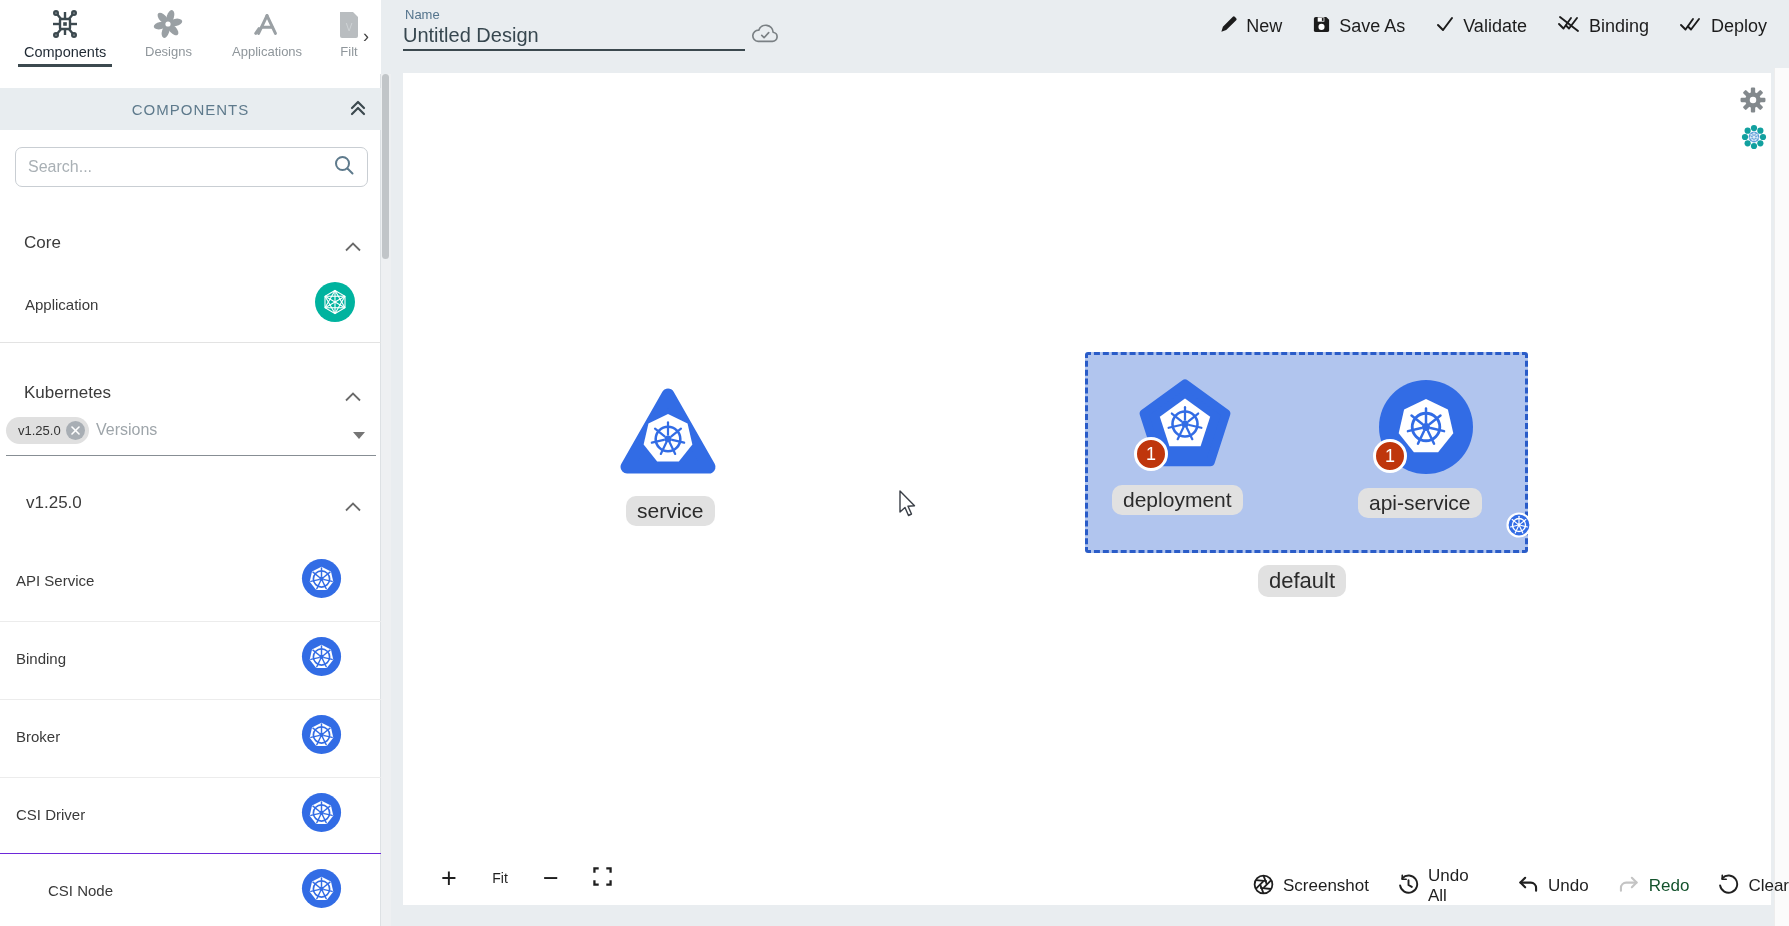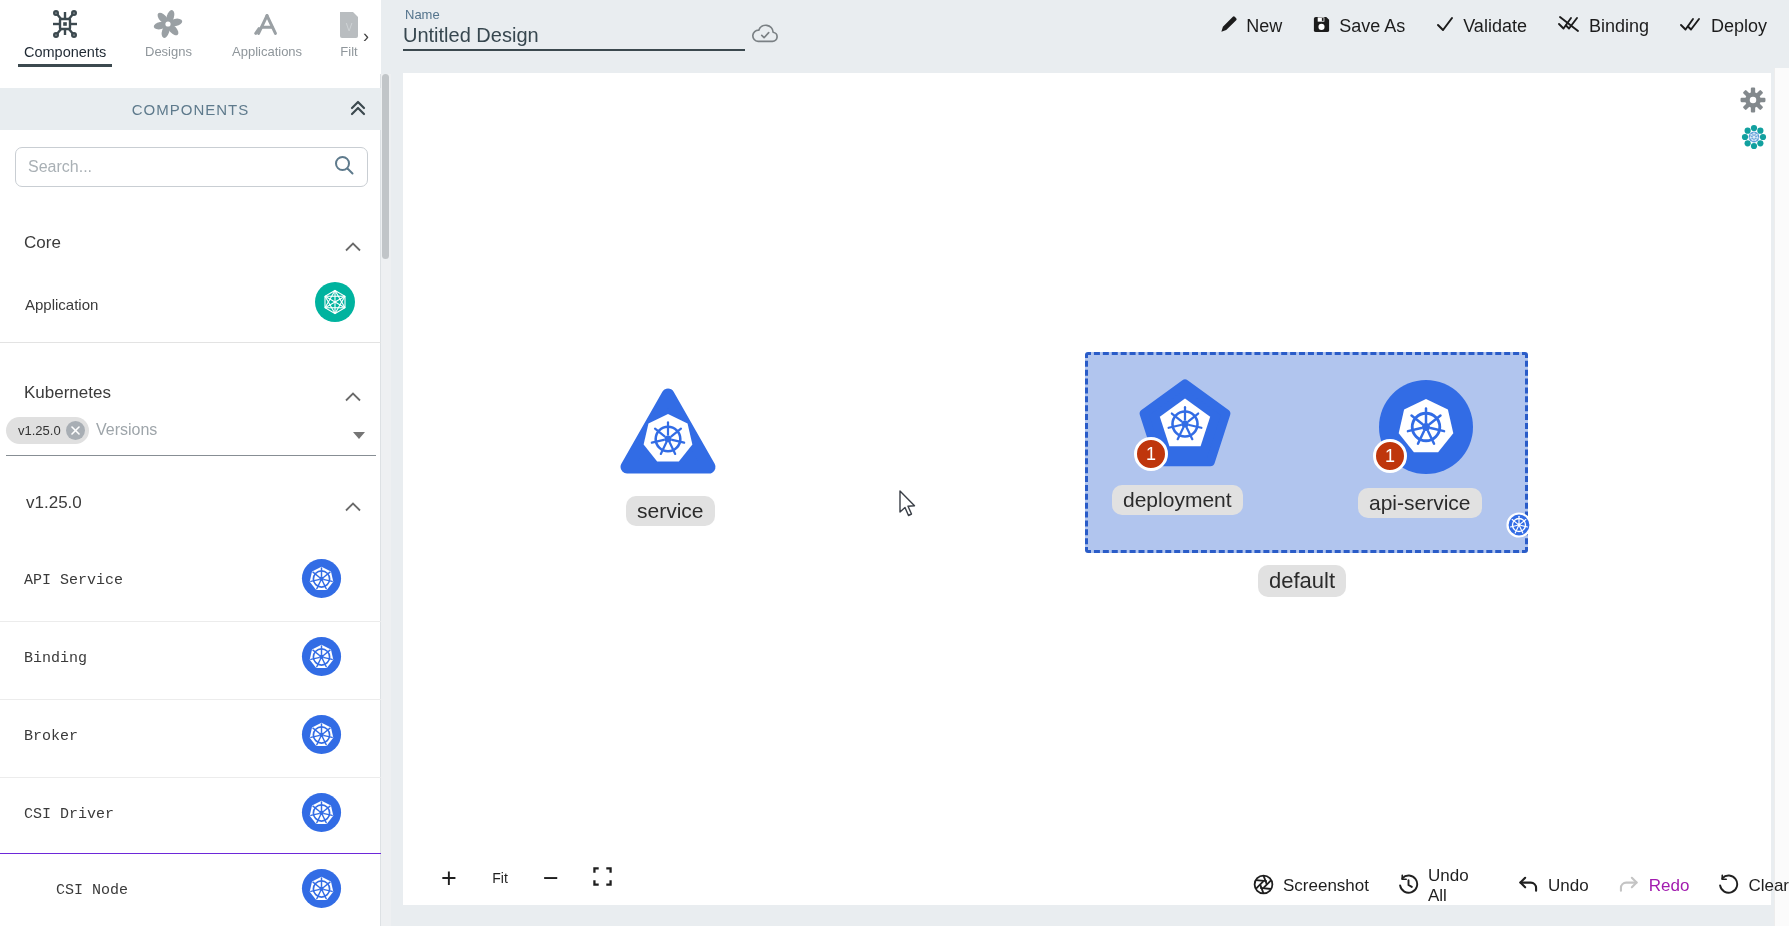--- a/index.html
+++ b/index.html
@@ -31,21 +31,21 @@
   .divider { position:absolute; height:1px; background:#e3e3e3; }
 
   .chip { position:absolute; left:6px; top:417px; height:27px; background:#e0e0e0; border-radius:14px; display:flex; align-items:center; padding:0 4px 0 12px; }
   .chip .chip-label { font-size:13px; color:#333; margin-right:5px; }
   .chip-x { width:19px; height:19px; border-radius:50%; background:#a8aeb4; display:flex; align-items:center; justify-content:center; cursor:pointer; }
   .versions-ph { position:absolute; left:96px; top:421px; font-size:16px; color:#9ea5aa; }
   .select-underline { position:absolute; left:6px; top:455px; width:370px; height:1px; background:#878e94; }
   .caret-down { position:absolute; left:353px; top:432px; width:0; height:0; border-left:6px solid transparent; border-right:6px solid transparent; border-top:7px solid #757575; cursor:pointer; }
 
   .k8s-row { position:absolute; left:0; width:381px; height:74px; display:flex; align-items:center; cursor:pointer; }
-  .k8s-row .item-label { margin-left:24px; flex:1;font-family:Liberation Mono, monospace; }
+  .k8s-row .item-label { margin-left:16px; flex:1; }
   .k8s-row .row-icon { margin-right:39px; }
 
   .side-scroll-track { position:absolute; left:381px; top:74px; width:10px; height:852px; background:#eef0f2; z-index:6; }
   .side-scroll-thumb { position:absolute; left:1px; top:0; width:7px; height:185px; background:#c1c5c8; border-radius:4px; }
 
   
   .name-label { position:absolute; left:405px; top:7px; font-size:13px; color:#54748c; }
   #design-name { position:absolute; left:403px; top:24px; width:330px; border:none; outline:none; background:transparent; font-size:20px; color:#37474f; font-family:"Liberation Sans",sans-serif; }
   .name-underline { position:absolute; left:403px; top:49px; width:342px; height:2px; background:#3c494f; }
   .cloud-ic { position:absolute; left:750px; top:22px; }
@@ -65,21 +65,21 @@
   .corner-badge { position:absolute; left:1506px; top:512px; z-index:3; cursor:pointer; }
 
   
   #zoom-controls { position:absolute; left:437px; top:866px; display:flex; align-items:center; gap:27px; z-index:3; }
   #zoom-controls .zc { width:24px; text-align:center; cursor:pointer; color:#1f1f1f; }
   .zc.plusminus { font-size:27px; font-weight:400; line-height:24px; }
   .zc.fit { font-size:14px; }
   #canvas-actions { position:absolute; left:1253px; top:866px; display:flex; align-items:center; gap:29px; z-index:3; }
   .cact { display:flex; align-items:center; gap:9px; cursor:pointer; }
   .cact .clbl { font-size:17px; color:#1f1f1f; }
-  .cact.disabled .clbl { color:#a21caf; }
+  .cact.disabled .clbl { color:#14532d; }
   .cact.disabled svg { stroke:#c4c4c4 !important; }
 
   .canvas-gear { position:absolute; left:1740px; top:87px; cursor:pointer; z-index:3; }
   .canvas-k8s-flower { position:absolute; left:1741px; top:124px; cursor:pointer; z-index:3; }
 
   #cursor { position:absolute; left:898px; top:490px; z-index:20; pointer-events:none; }
 </style>
 </head>
 <body>
 

